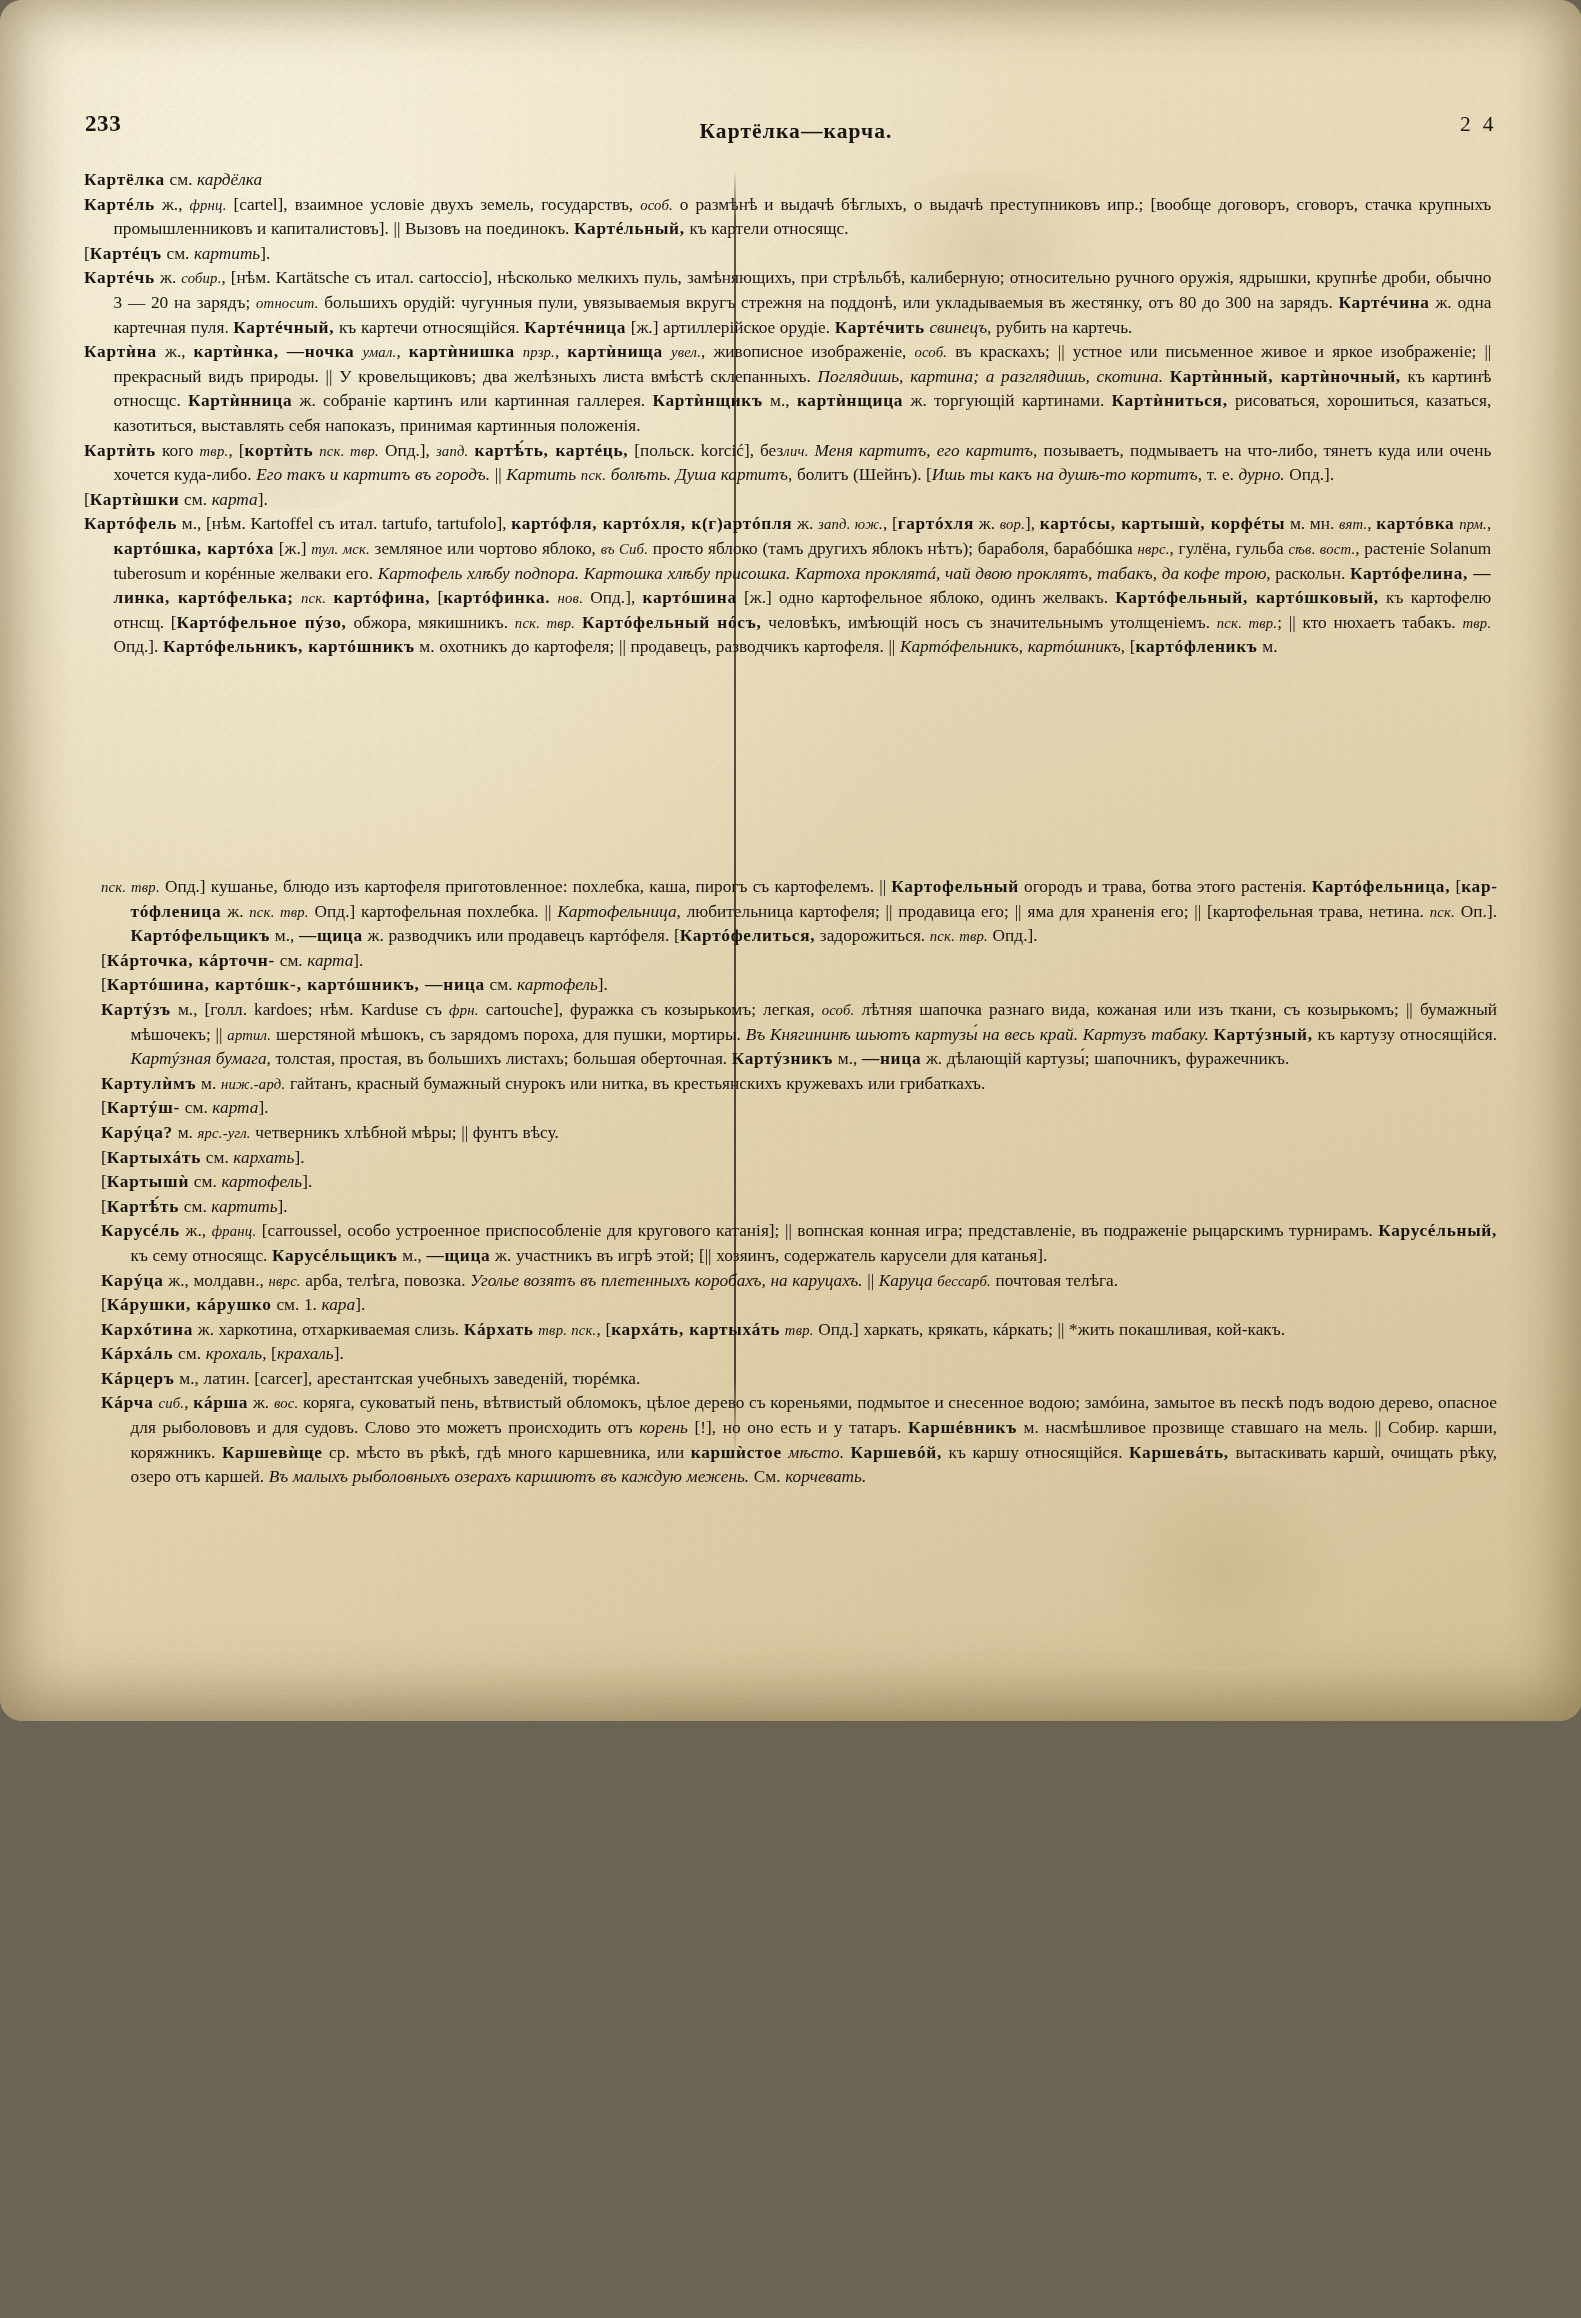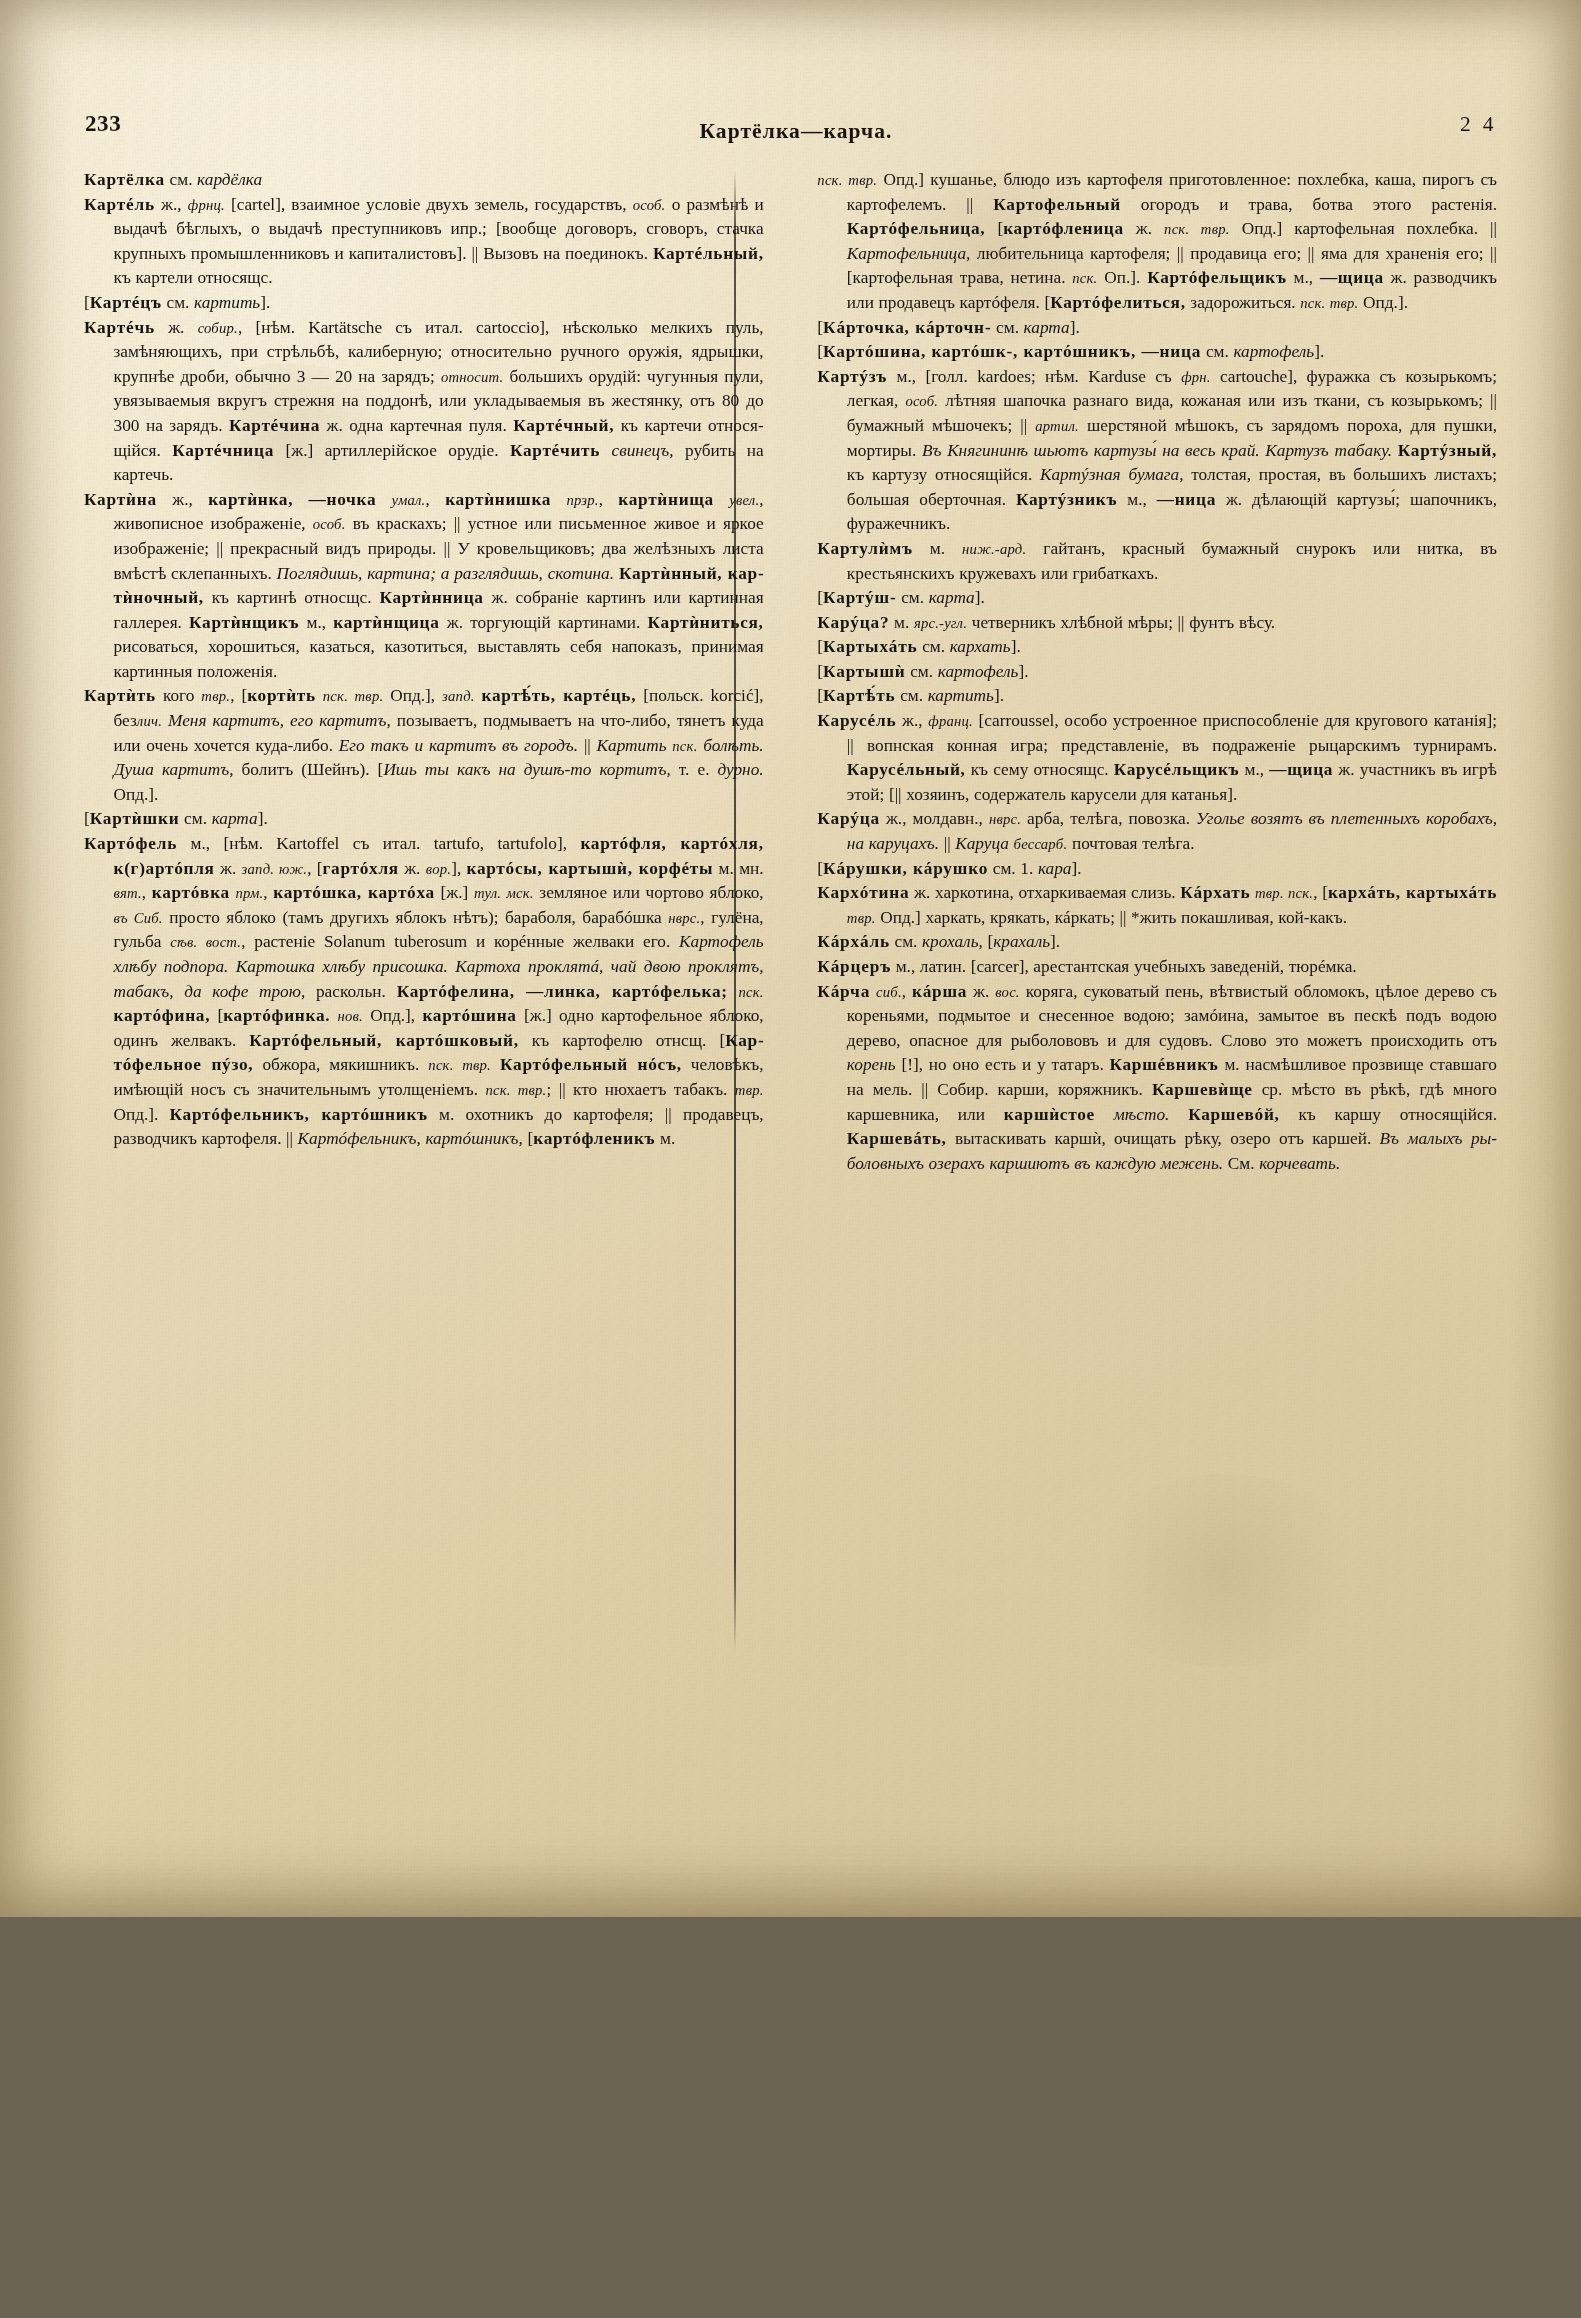--- a/index.html
+++ b/index.html
@@ -4,29 +4,30 @@
 <style>
   html, body {
     margin: 0;
     padding: 0;
     background: #6b6354;
   }
 
   .page {
     position: relative;
     width: 1582px;
-    height: 1917px;
+    height: 1721px;
     background:
       radial-gradient(ellipse at 18% 12%, rgba(255,252,240,0.55) 0%, rgba(255,252,240,0) 42%),
       radial-gradient(ellipse at 82% 78%, rgba(214,196,160,0.40) 0%, rgba(214,196,160,0) 55%),
       linear-gradient(157deg, #eee3c6 0%, #e9dcbc 26%, #e4d6b2 55%, #ddcda6 78%, #d2bf95 100%);
     box-sizing: border-box;
     overflow: hidden;
     font-family: "Liberation Serif", "DejaVu Serif", serif;
     color: #181410;
+    border-radius: 22px;
   }
 
   
   .grain {
     position: absolute;
     inset: 0;
     pointer-events: none;
     opacity: 0.5;
     background-image:
       repeating-linear-gradient(94deg, rgba(140,120,86,0.055) 0px, rgba(140,120,86,0.055) 0.6px, rgba(0,0,0,0) 0.6px, rgba(0,0,0,0) 2.8px),
@@ -84,20 +85,21 @@
 
   
   .columns {
     position: absolute;
     left: 84px;
     right: 85px;
     top: 168px;
     bottom: 170px;
     display: flex;
     gap: 31px;
+    flex-direction: column;
   }
   .col {
     flex: 1 1 0;
     min-width: 0;
     position: relative;
   }
   .col-left { padding-right: 5.7px; }
   .col-right { padding-left: 17px; }
 
   .rule {

